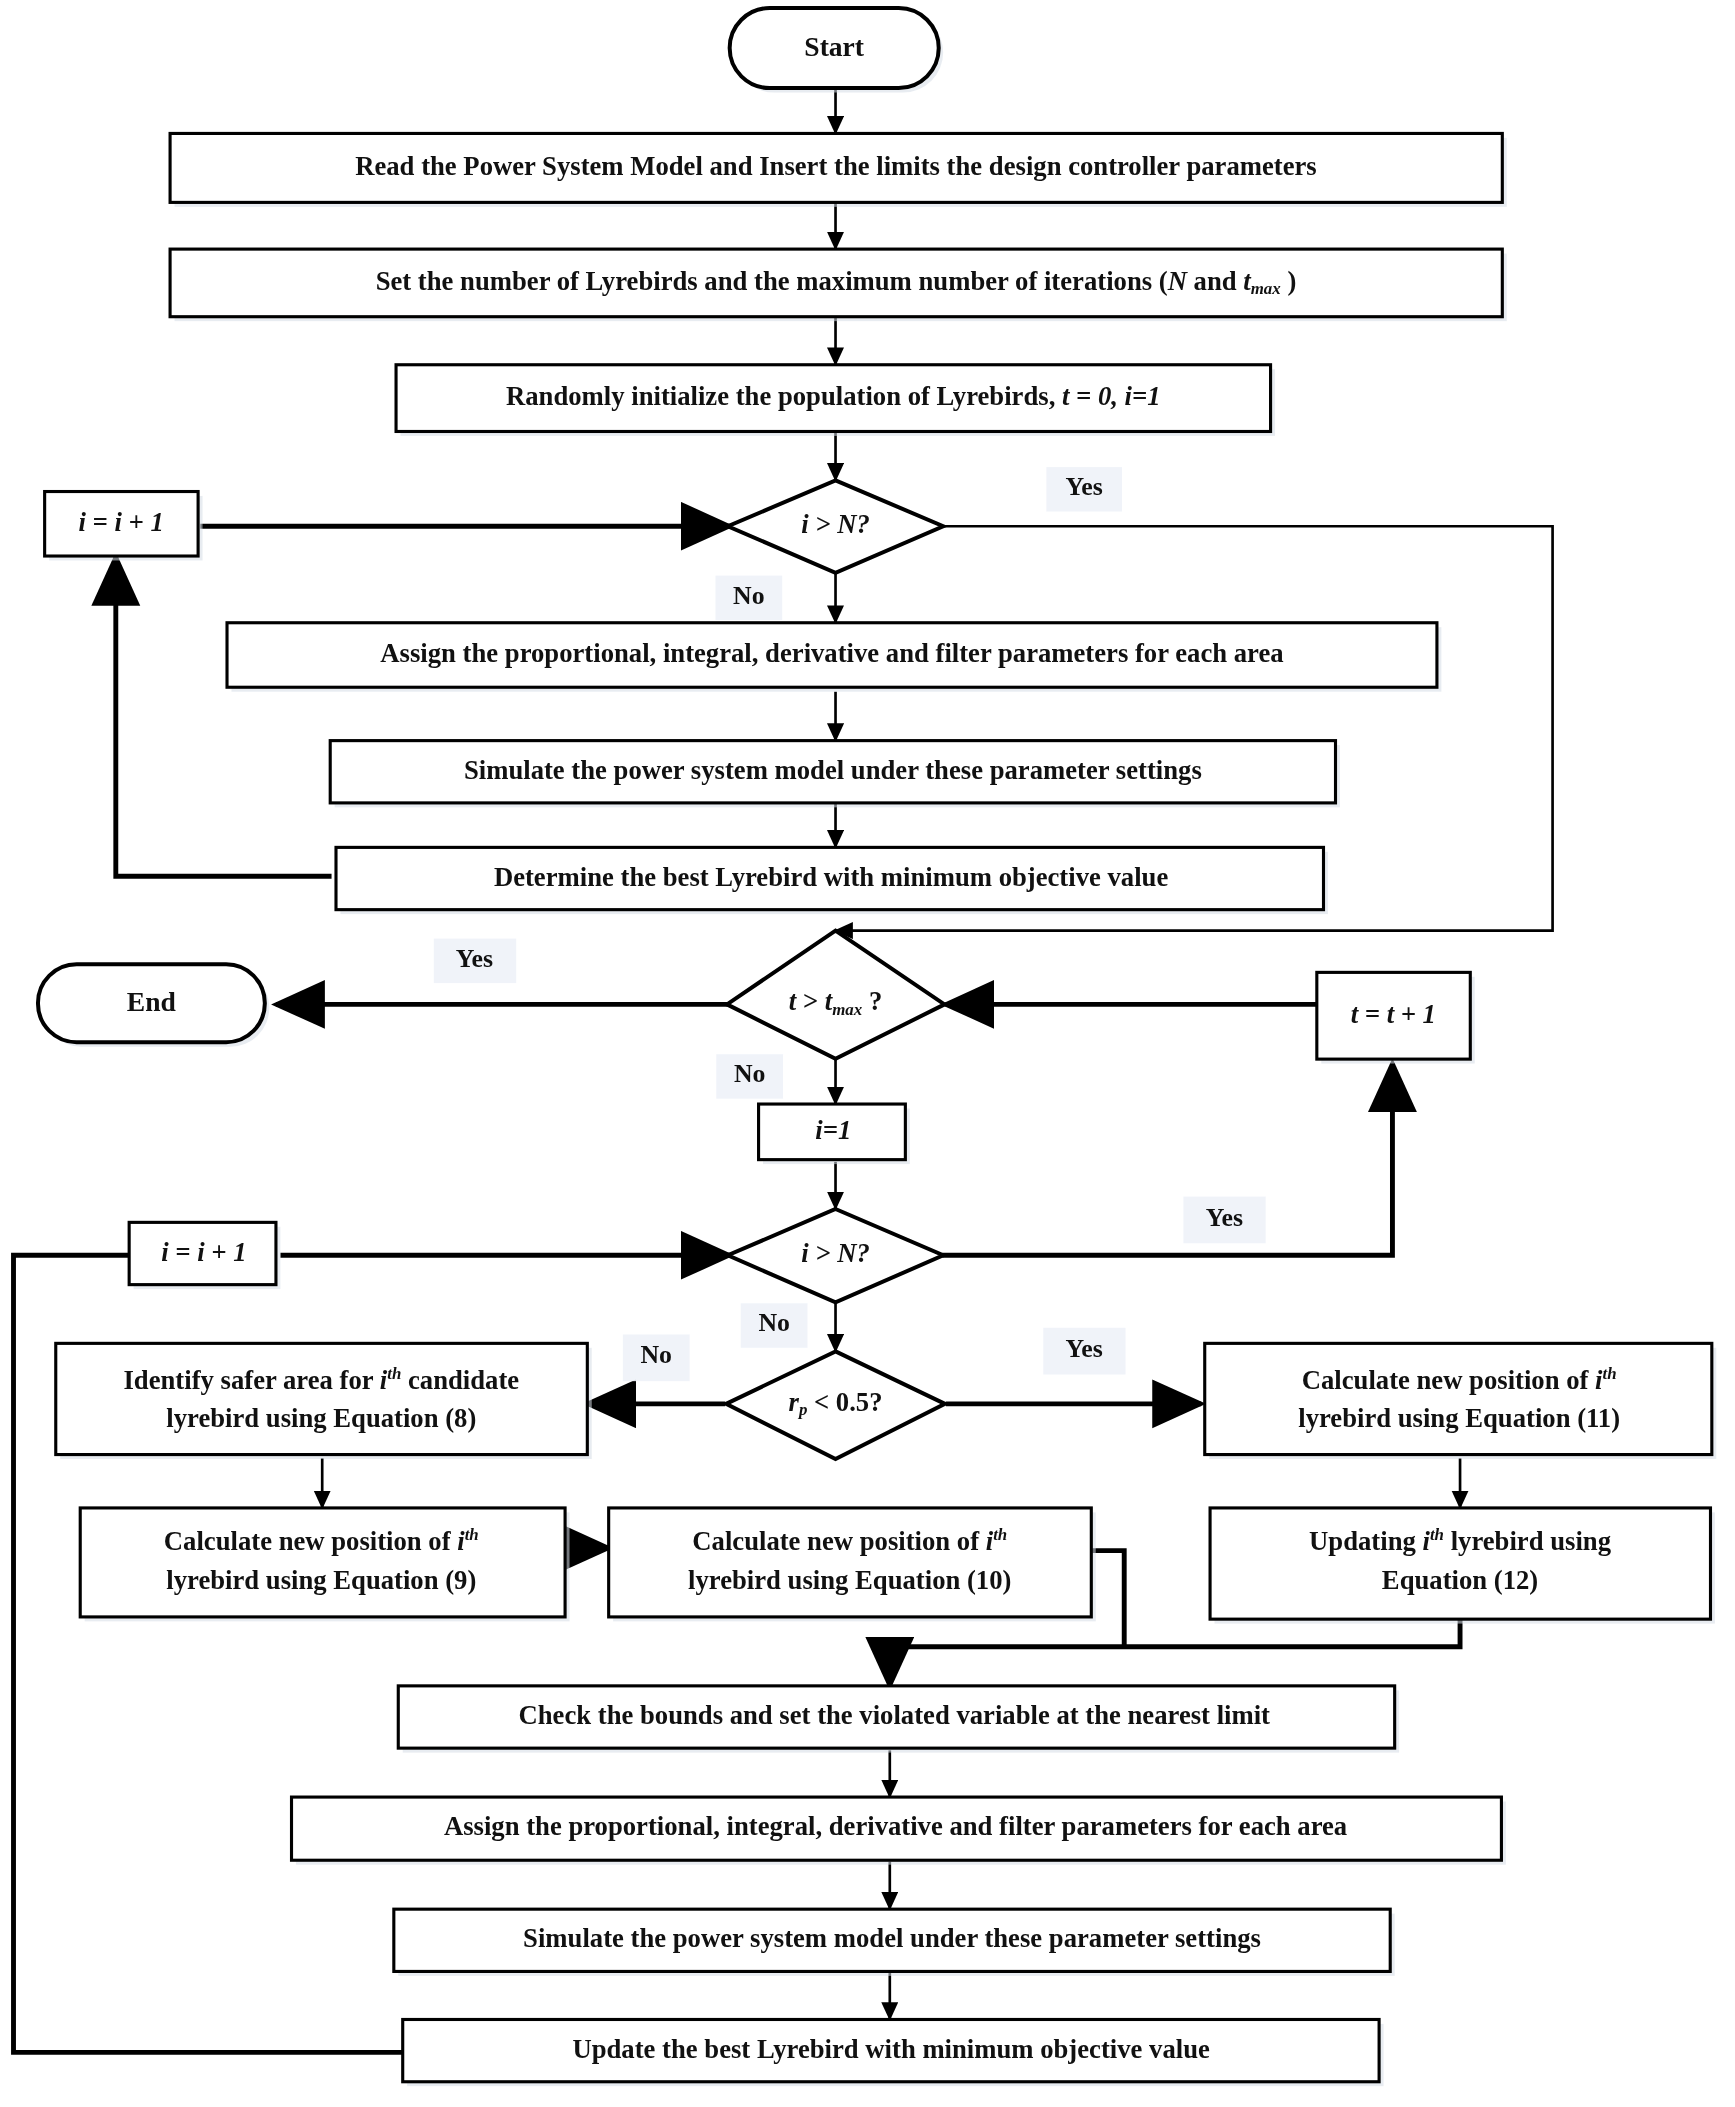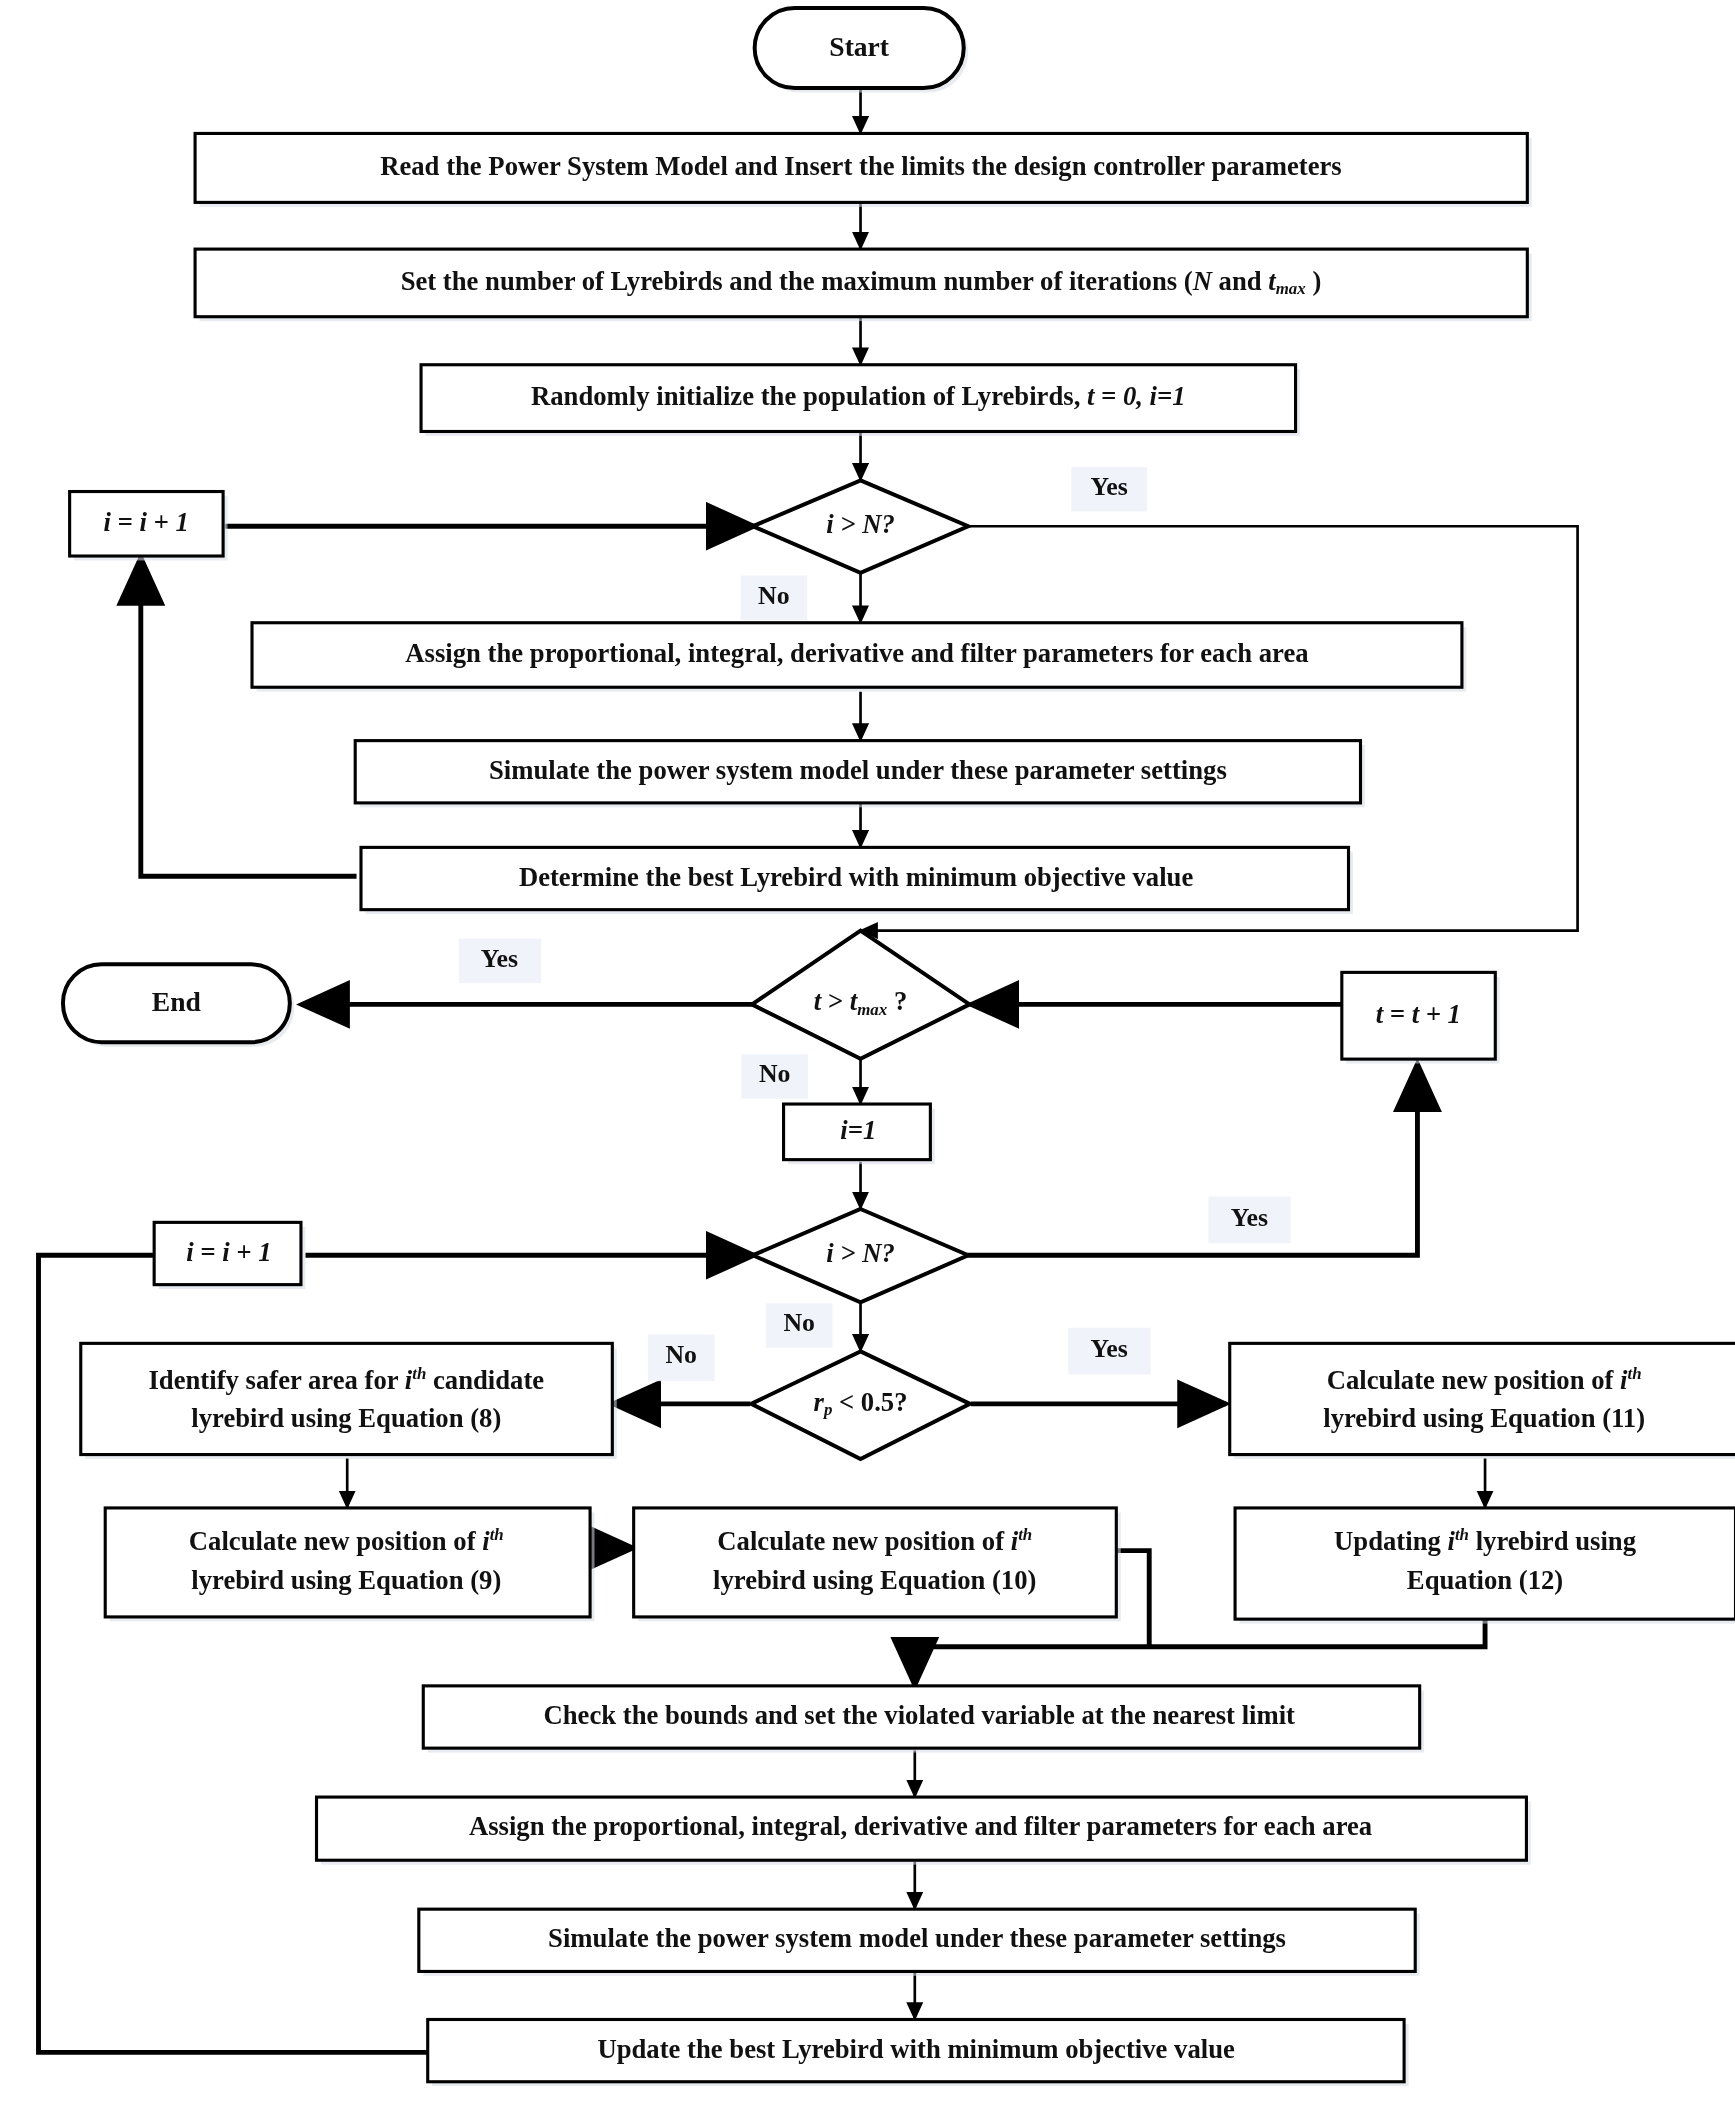--- a/index.html
+++ b/index.html
@@ -6,21 +6,20 @@
     margin: 0;
     padding: 0;
     background: #ffffff;
   }
   #chart-root {
     position: relative;
     width: 1436px;
     height: 2108px;
     background: #ffffff;
     font-family: "Liberation Serif", "DejaVu Serif", serif;
-    margin-left: 25px;
   }
   svg.flow {
     position: absolute;
     inset: 0;
     width: 1736px;
     height: 2108px;
     display: block;
   }
   .node-box {
     fill: #ffffff;

